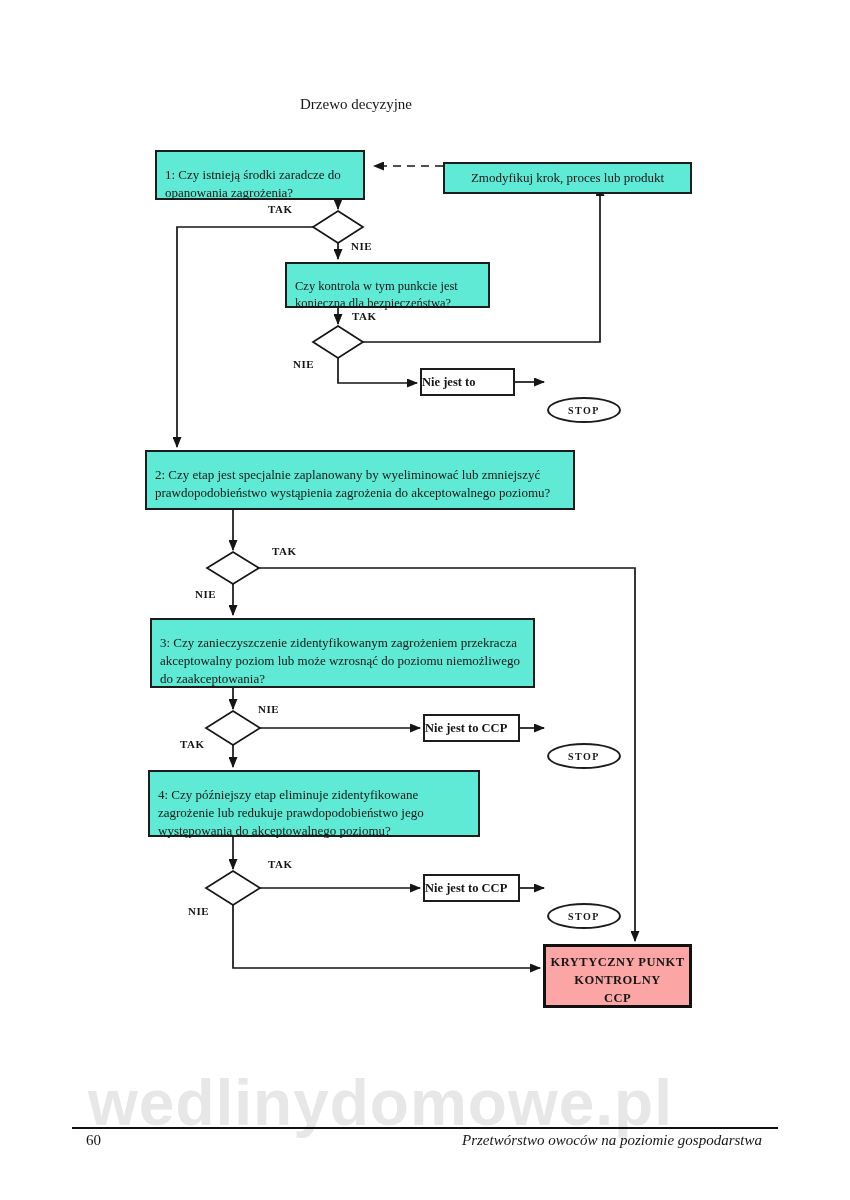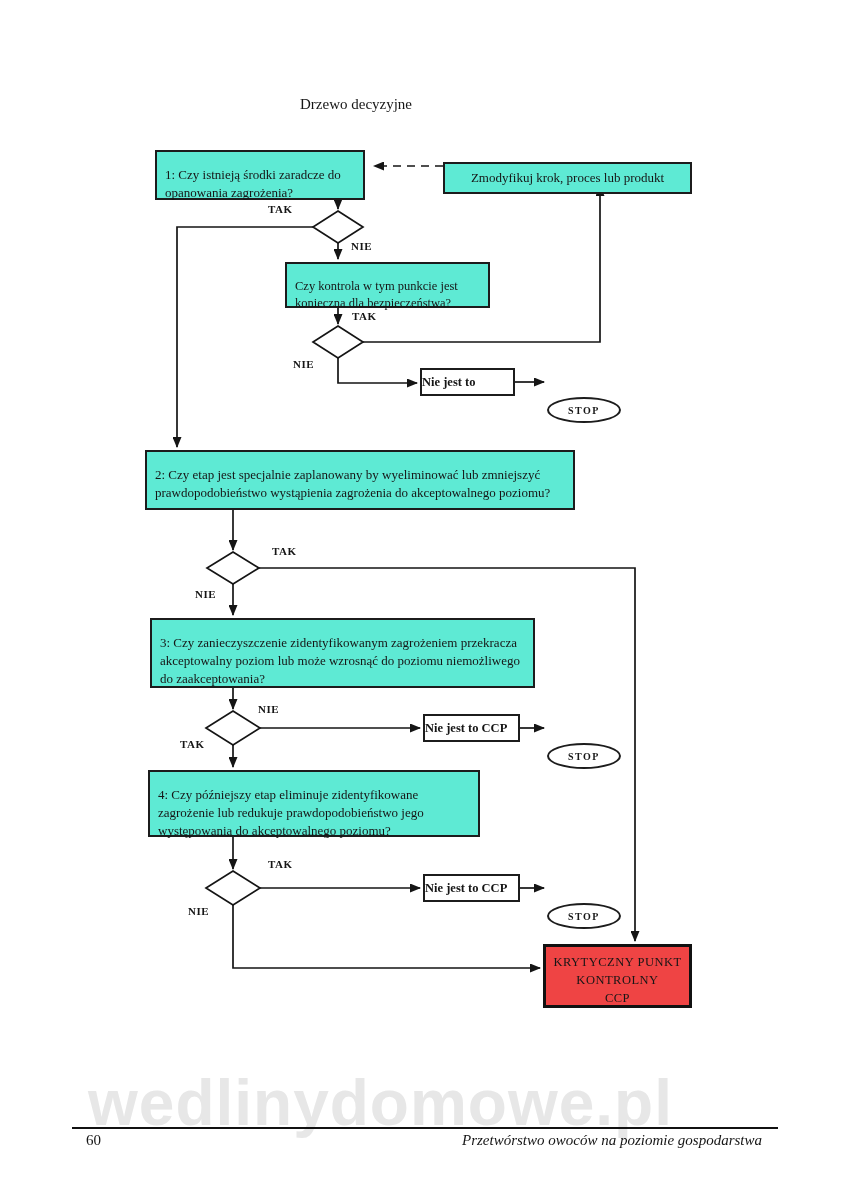--- a/index.html
+++ b/index.html
@@ -22,22 +22,22 @@
     position:absolute;z-index:2;background:#ffffff;border:2px solid #1c1c1c;border-radius:50%;
     display:flex;align-items:center;justify-content:center;
     font-weight:bold;font-size:10px;letter-spacing:1.5px;box-sizing:border-box;margin-top:28px;
   }
   .smallbox{
     position:absolute;z-index:2;background:#ffffff;border:2px solid #1c1c1c;
     display:flex;align-items:center;font-weight:bold;font-size:12.5px;
     padding:2px 0;box-sizing:border-box;
   }
   #ccp-box{
-    position:absolute;z-index:2;background:#ef4444;border:3px solid #111;
-    text-align:center;font-weight:normal;font-size:12.5px;line-height:1.45;
+    position:absolute;z-index:2;background:#fca5a5;border:3px solid #111;
+    text-align:center;font-weight:bold;font-size:12.5px;line-height:1.45;
     padding:6px 4px;box-sizing:border-box;letter-spacing:.5px;
   }
   #watermark{
     position:absolute;z-index:0;left:88px;top:1066px;width:680px;
     font-family:Liberation Sans, sans-serif;font-weight:bold;font-size:64px;
     color:#e7e7e7;letter-spacing:1px;white-space:nowrap;
   }
   #footer-rule{position:absolute;z-index:2;left:72px;top:1127px;width:706px;height:2px;background:#111;}
   #footer-page{position:absolute;z-index:2;left:86px;top:1132px;font-size:15px;}
   #footer-title{position:absolute;z-index:2;left:380px;top:1132px;width:382px;text-align:right;font-size:15px;font-style:italic;}

